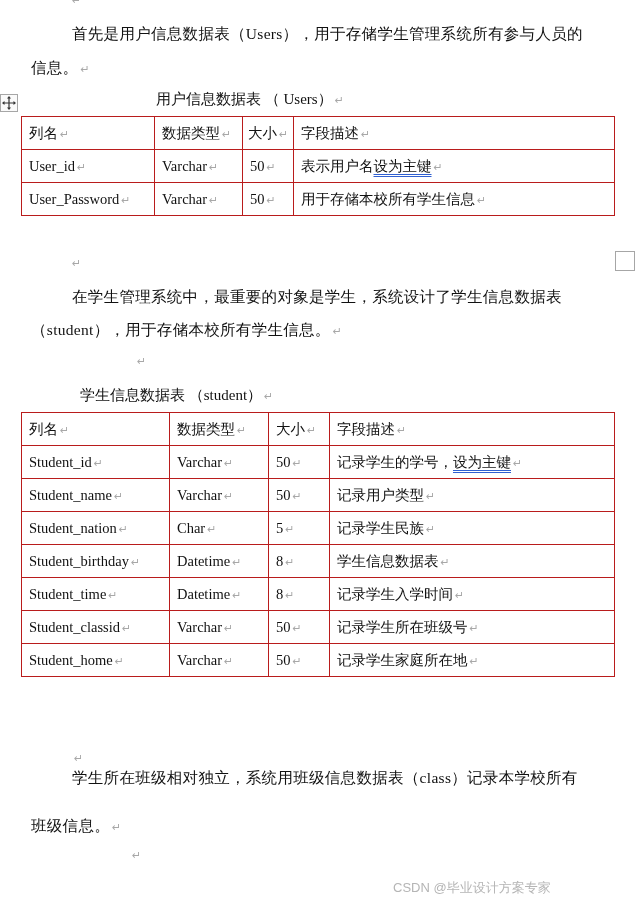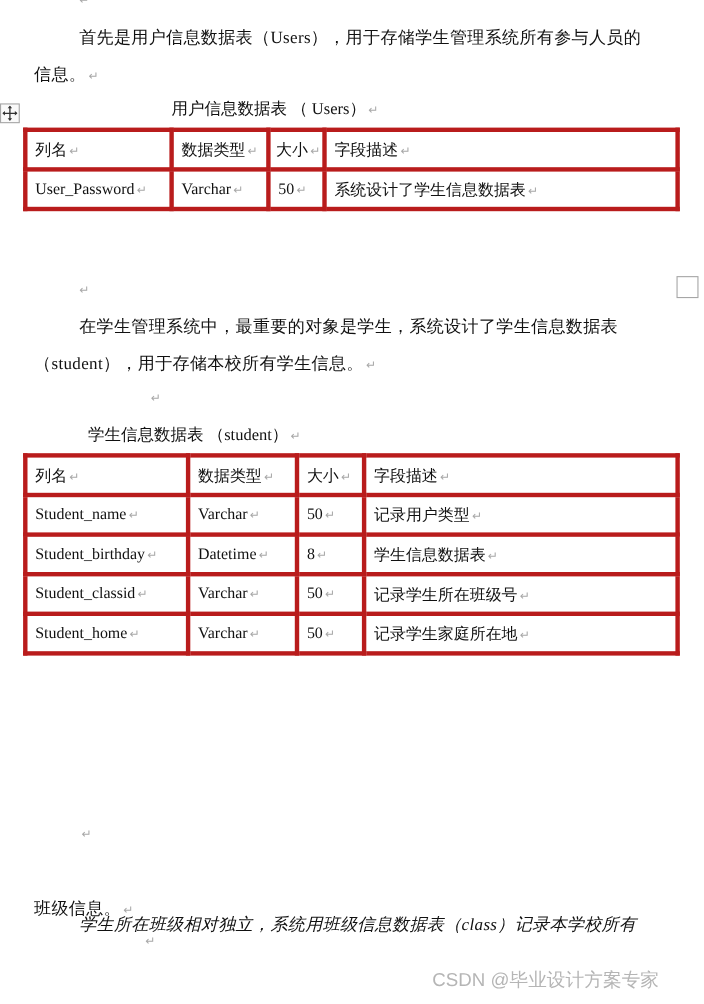--- a/index.html
+++ b/index.html
@@ -10,36 +10,36 @@
   }
   .abs { position: absolute; white-space: nowrap; }
   .mark { color: #a8a8a8; font-size: 11px; font-family: "DejaVu Sans", sans-serif; margin-left: 2px; }
   .para { font-size: 15.5px; letter-spacing: 0.3px; }
   .caption { font-size: 15px; text-align: right; }
   table.doc-table {
     position: absolute; border-collapse: collapse; table-layout: fixed;
     font-size: 14.5px;
   }
   table.doc-table td {
-    border: 4px solid #b91c1c; padding: 0 0 0 7px; height: 32px; vertical-align: middle;
+    border: 1px solid #b91c1c; padding: 0 0 0 7px; height: 32px; vertical-align: middle;
     white-space: nowrap; overflow: hidden;
   }
   .grammar { text-decoration: underline double #2f5fd0; text-underline-offset: 3px; }
   .move-handle {
     position: absolute; left: 0; top: 94px; width: 18px; height: 18px;
     border: 1px solid #a6a6a6; background: #fafafa; box-sizing: border-box;
     display: flex; align-items: center; justify-content: center;
   }
   .resize-handle {
     position: absolute; left: 615px; top: 251px; width: 20px; height: 20px;
     border: 1px solid #a6a6a6; background: #fff; box-sizing: border-box;
   }
   .watermark {
     position: absolute; left: 393px; top: 879px; font-family: "Liberation Sans", "DejaVu Sans", sans-serif;
-    font-size: 17px; color: #b5b5b5; white-space: nowrap;
+    font-size: 13px; color: #b5b5b5; white-space: nowrap;
   }
 </style>
 </head>
 <body>
 
 <span class="abs mark" style="left:70px; top:-6px;">↵</span>
 
 <div class="abs para" style="left:72px; top:24px;">
   <span>首先是用户信息数据表（Users），用于存储学生管理系统所有参与人员的</span>
 </div>
@@ -66,24 +66,30 @@
       <col style="width:321px">
     </colgroup>
   <tbody>
       <tr>
     <td><span>列名</span><span class="mark">↵</span></td>
     <td><span>数据类型</span><span class="mark">↵</span></td>
     <td style="padding-left:5px"><span>大小</span><span class="mark">↵</span></td>
     <td><span>字段描述</span><span class="mark">↵</span></td>
   </tr>
   <tr>
+    <td><span>User_id</span><span class="mark">↵</span></td>
+    <td><span>Varchar</span><span class="mark">↵</span></td>
+    <td><span>50</span><span class="mark">↵</span></td>
+    <td><span>表示用户名</span><span class="grammar">设为主键</span><span class="mark">↵</span></td>
+  </tr>
+  <tr>
     <td><span>User_Password</span><span class="mark">↵</span></td>
     <td><span>Varchar</span><span class="mark">↵</span></td>
     <td><span>50</span><span class="mark">↵</span></td>
-    <td><span>系统设计了学生信息数据表</span><span class="mark">↵</span></td>
+    <td><span>用于存储本校所有学生信息</span><span class="mark">↵</span></td>
   </tr>
 </tbody>
   </table>
 
 <div class="resize-handle"></div>
 
 <span class="abs mark" style="left:70px; top:257px;">↵</span>
 
 <div class="abs para" style="left:72px; top:287px;">
   <span>在学生管理系统中，最重要的对象是学生，系统设计了学生信息数据表</span>
@@ -106,49 +112,67 @@
       <col style="width:285px">
     </colgroup>
   <tbody>
       <tr>
     <td><span>列名</span><span class="mark">↵</span></td>
     <td><span>数据类型</span><span class="mark">↵</span></td>
     <td><span>大小</span><span class="mark">↵</span></td>
     <td><span>字段描述</span><span class="mark">↵</span></td>
   </tr>
   <tr>
+    <td><span>Student_id</span><span class="mark">↵</span></td>
+    <td><span>Varchar</span><span class="mark">↵</span></td>
+    <td><span>50</span><span class="mark">↵</span></td>
+    <td><span>记录学生的学号，</span><span class="grammar">设为主键</span><span class="mark">↵</span></td>
+  </tr>
+  <tr>
     <td><span>Student_name</span><span class="mark">↵</span></td>
     <td><span>Varchar</span><span class="mark">↵</span></td>
     <td><span>50</span><span class="mark">↵</span></td>
     <td><span>记录用户类型</span><span class="mark">↵</span></td>
   </tr>
   <tr>
+    <td><span>Student_nation</span><span class="mark">↵</span></td>
+    <td><span>Char</span><span class="mark">↵</span></td>
+    <td><span>5</span><span class="mark">↵</span></td>
+    <td><span>记录学生民族</span><span class="mark">↵</span></td>
+  </tr>
+  <tr>
     <td><span>Student_birthday</span><span class="mark">↵</span></td>
     <td><span>Datetime</span><span class="mark">↵</span></td>
     <td><span>8</span><span class="mark">↵</span></td>
     <td><span>学生信息数据表</span><span class="mark">↵</span></td>
+  </tr>
+  <tr>
+    <td><span>Student_time</span><span class="mark">↵</span></td>
+    <td><span>Datetime</span><span class="mark">↵</span></td>
+    <td><span>8</span><span class="mark">↵</span></td>
+    <td><span>记录学生入学时间</span><span class="mark">↵</span></td>
   </tr>
   <tr>
     <td><span>Student_classid</span><span class="mark">↵</span></td>
     <td><span>Varchar</span><span class="mark">↵</span></td>
     <td><span>50</span><span class="mark">↵</span></td>
     <td><span>记录学生所在班级号</span><span class="mark">↵</span></td>
   </tr>
   <tr>
     <td><span>Student_home</span><span class="mark">↵</span></td>
     <td><span>Varchar</span><span class="mark">↵</span></td>
     <td><span>50</span><span class="mark">↵</span></td>
     <td><span>记录学生家庭所在地</span><span class="mark">↵</span></td>
   </tr>
 </tbody>
   </table>
 
 <span class="abs mark" style="left:72px; top:752px;">↵</span>
 
-<div class="abs para" style="left:72px; top:830px;font-style:italic;">
+<div class="abs para" style="left:72px; top:768px;">
   <span>学生所在班级相对独立，系统用班级信息数据表（class）记录本学校所有</span>
 </div>
 <div class="abs para" style="left:31px; top:816px;">
   <span>班级信息。</span><span class="mark">↵</span>
 </div>
 
 <span class="abs mark" style="left:130px; top:849px;">↵</span>
 
 <div class="abs caption" style="left:123px; top:920px;">
   <span>班级信息数据表（class）</span><span class="mark">↵</span>

